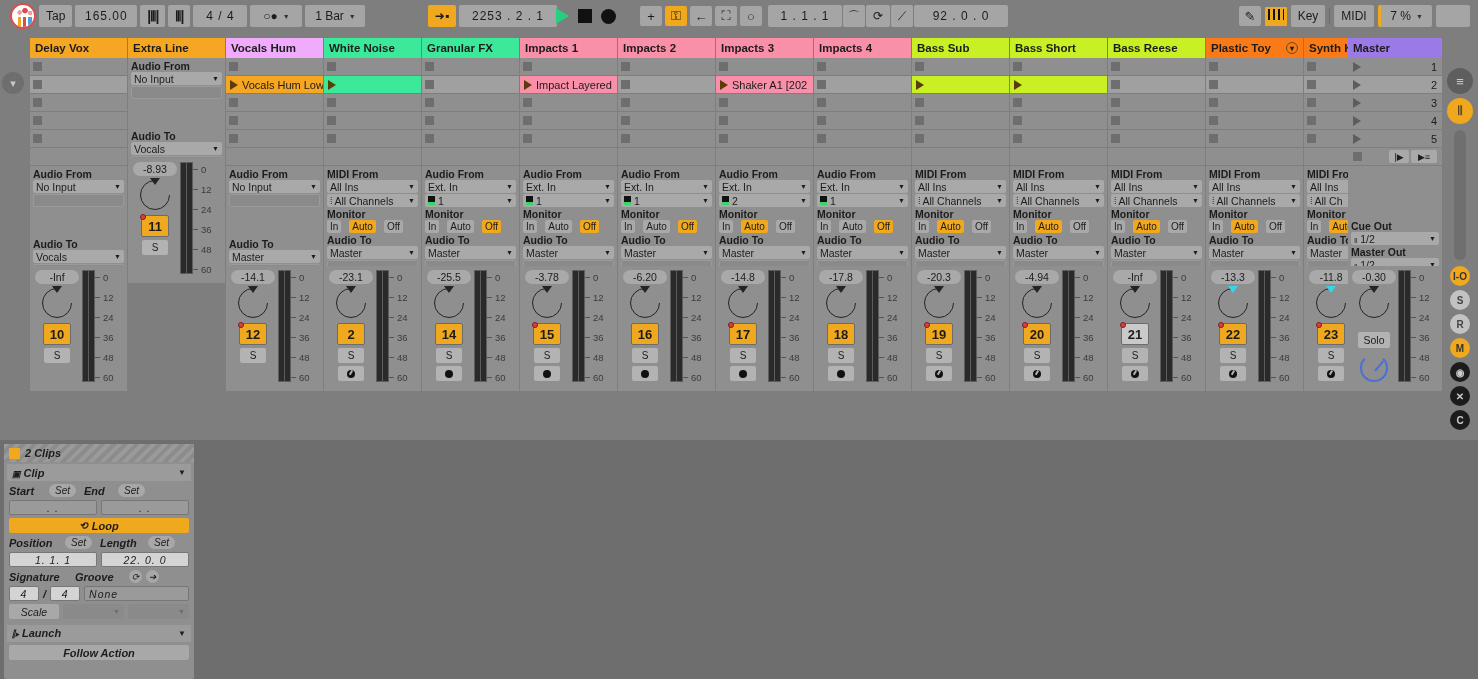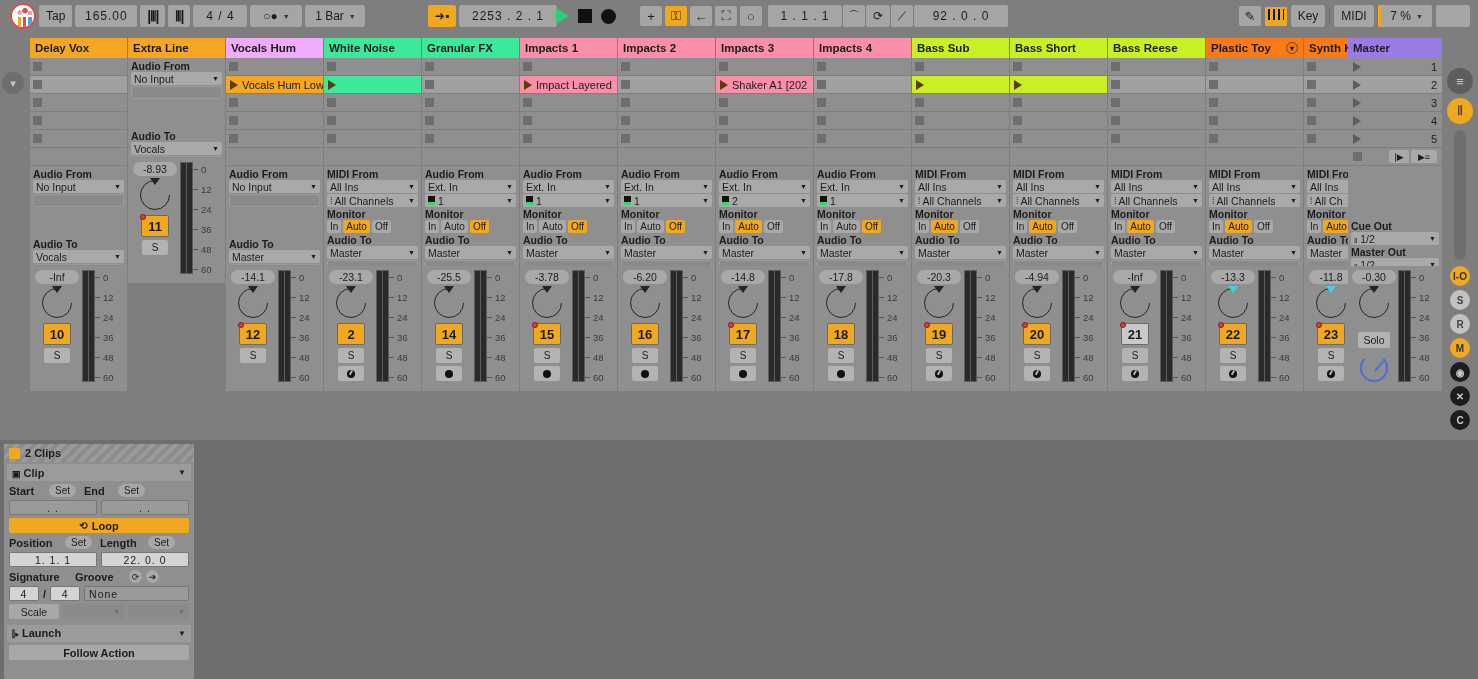--- a/index.html
+++ b/index.html
@@ -63,21 +63,21 @@
         border-bottom:5px solid transparent;margin:0 4px 0 4px;flex:0 0 auto;}
   .clip .lbl{overflow:hidden;text-overflow:clip;white-space:nowrap;padding-right:2px;}
   .ctrl-row{height:18px;background:#8f8f8f;border-bottom:1px solid #7e7e7e;}
 
   .io{background:#8f8f8f;padding:2px 3px 0 3px;height:100px;}
   .io-lab{font-size:10.5px;font-weight:bold;color:#1c1c1c;line-height:12px;}
   .io-sel{height:13px;background:#a9a9a9;border-radius:2px;display:flex;align-items:center;
      justify-content:space-between;padding:0 3px;font-size:10.5px;margin-bottom:1px;color:#1c1c1c;}
   .io-sel .ar{font-size:7px;}
   .io-blank{height:13px;background:#8a8a8a;border:1px solid #9b9b9b;border-radius:2px;margin-bottom:1px;}
-  .mon-row{display:flex;gap:2px;margin-bottom:1px;}
+  .mon-row{display:flex;gap:8px;margin-bottom:1px;}
   .mon{height:13px;background:#a9a9a9;border-radius:2px;font-size:10px;display:flex;
       align-items:center;justify-content:center;padding:0 3px;}
   .mon.on{background:#f0a81e;}
   .midich{display:flex;align-items:center;gap:3px;}
   .midich .dots{font-size:9px;letter-spacing:-1px;}
   .chsq{width:7px;height:9px;background:#111;position:relative;}
   .chsq:after{content:"";position:absolute;left:0;bottom:0;width:7px;height:3px;background:#3ad46a;}
 
   .mixer{background:#8f8f8f;height:125px;display:flex;padding:4px 2px 0 4px;position:relative;}
   .mx-left{width:52px;display:flex;flex-direction:column;align-items:center;}
@@ -128,21 +128,21 @@
   .rail-sm.dark{background:#1c1c1c;color:#ccc;}
 
   .lefttab{position:absolute;left:2px;top:40px;width:24px;}
   .lt-btn{width:22px;height:22px;border-radius:50%;background:#6e6e6e;margin-bottom:4px;
       display:flex;align-items:center;justify-content:center;color:#c8c8c8;font-size:11px;}
 
   .hscroll{position:absolute;left:420px;top:424px;width:630px;height:6px;background:#9a9a9a;border-radius:3px;}
 
   
   .bottom{position:absolute;left:0;top:440px;width:1478px;height:239px;background:#6e6e6e;}
-  .clipview{position:absolute;left:4px;top:4px;width:190px;height:235px;background:#8f8f8f;border-radius:2px;}
+  .clipview{position:absolute;left:4px;top:4px;width:190px;height:235px;background:#8f8f8f;border-radius:2px;font-style:italic;}
   .cv-title{height:18px;background:repeating-linear-gradient(135deg,#9a9a9a 0 4px,#8c8c8c 4px 8px);
       display:flex;align-items:center;padding:0 5px;gap:5px;font-weight:bold;font-size:11px;}
   .cv-sq{width:11px;height:11px;background:#f0a81e;}
   .cv-sec{height:17px;background:#9b9b9b;display:flex;align-items:center;justify-content:space-between;
       padding:0 5px;font-weight:bold;margin:2px 3px 0 3px;}
   .cv-row{display:flex;gap:4px;padding:3px 5px 0 5px;align-items:center;}
   .cv-lab{font-weight:bold;font-size:11px;}
   .setbtn{background:#a8a8a8;border-radius:8px;padding:0 6px;font-size:10px;height:13px;
       display:flex;align-items:center;}
   .cv-field{height:15px;background:#9a9a9a;border:1px solid #777;border-radius:2px;

